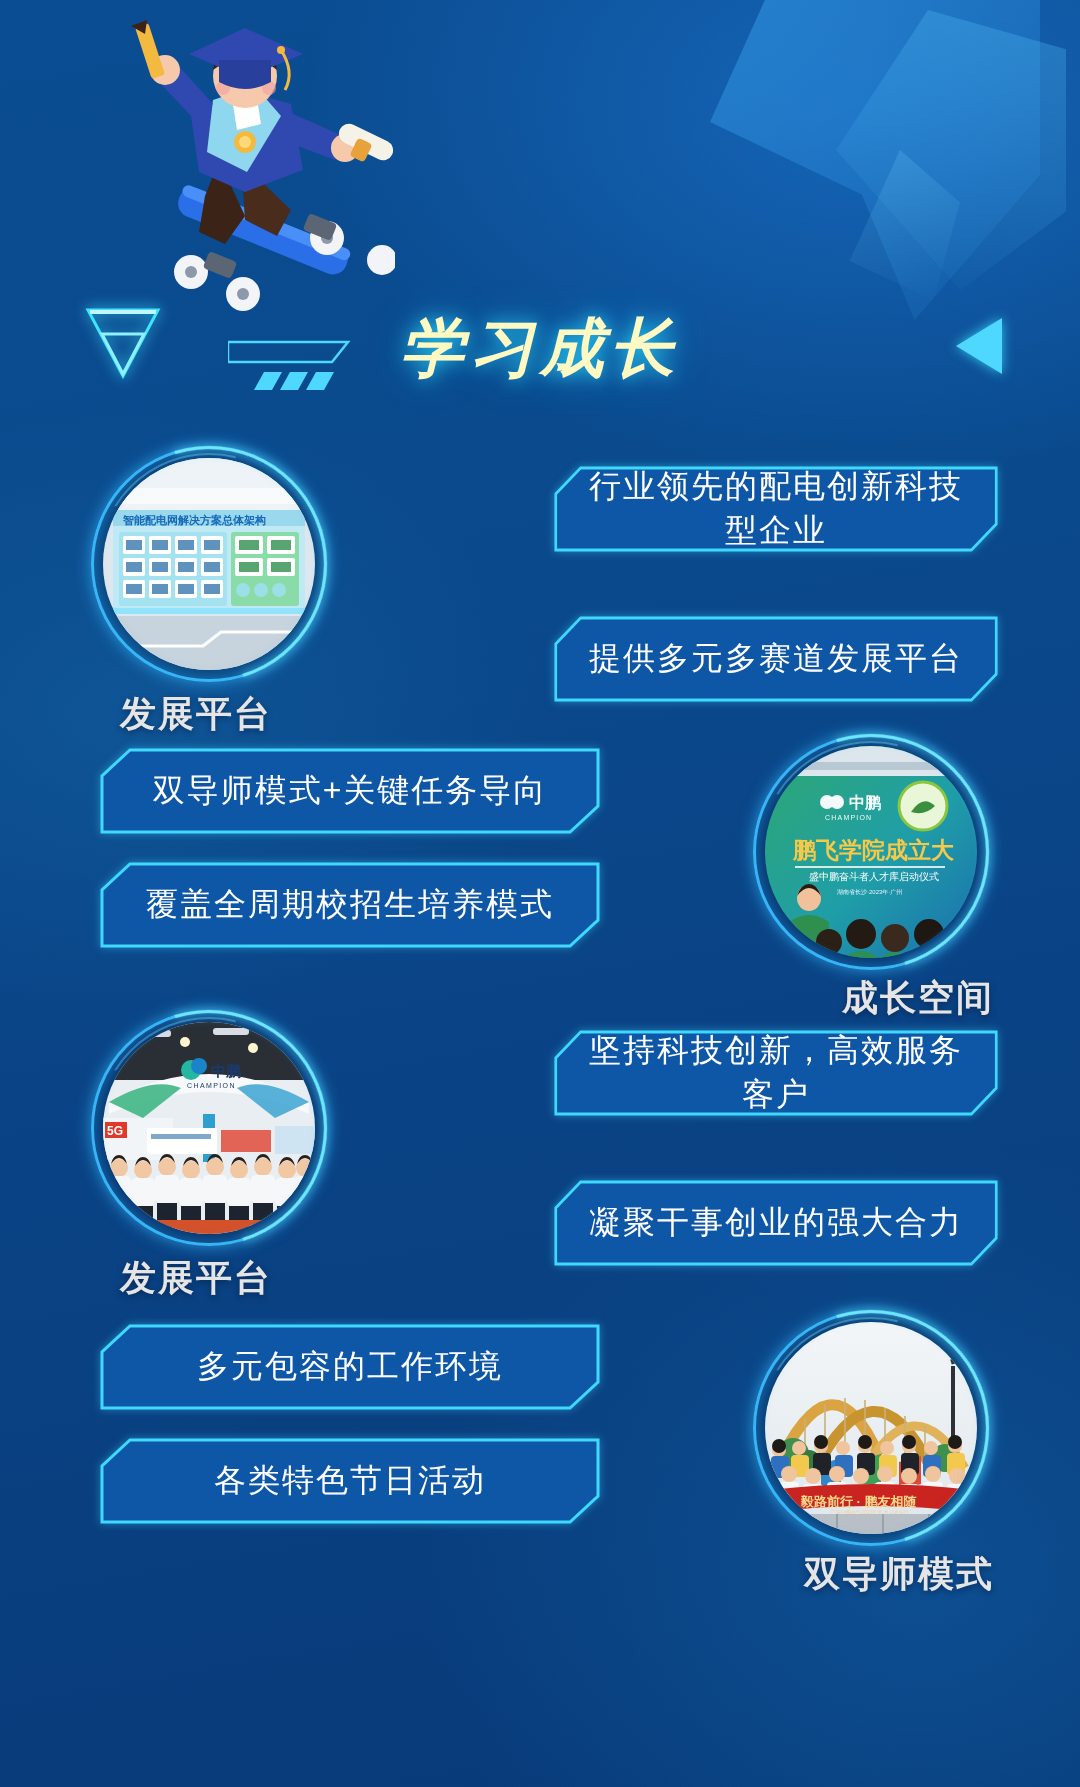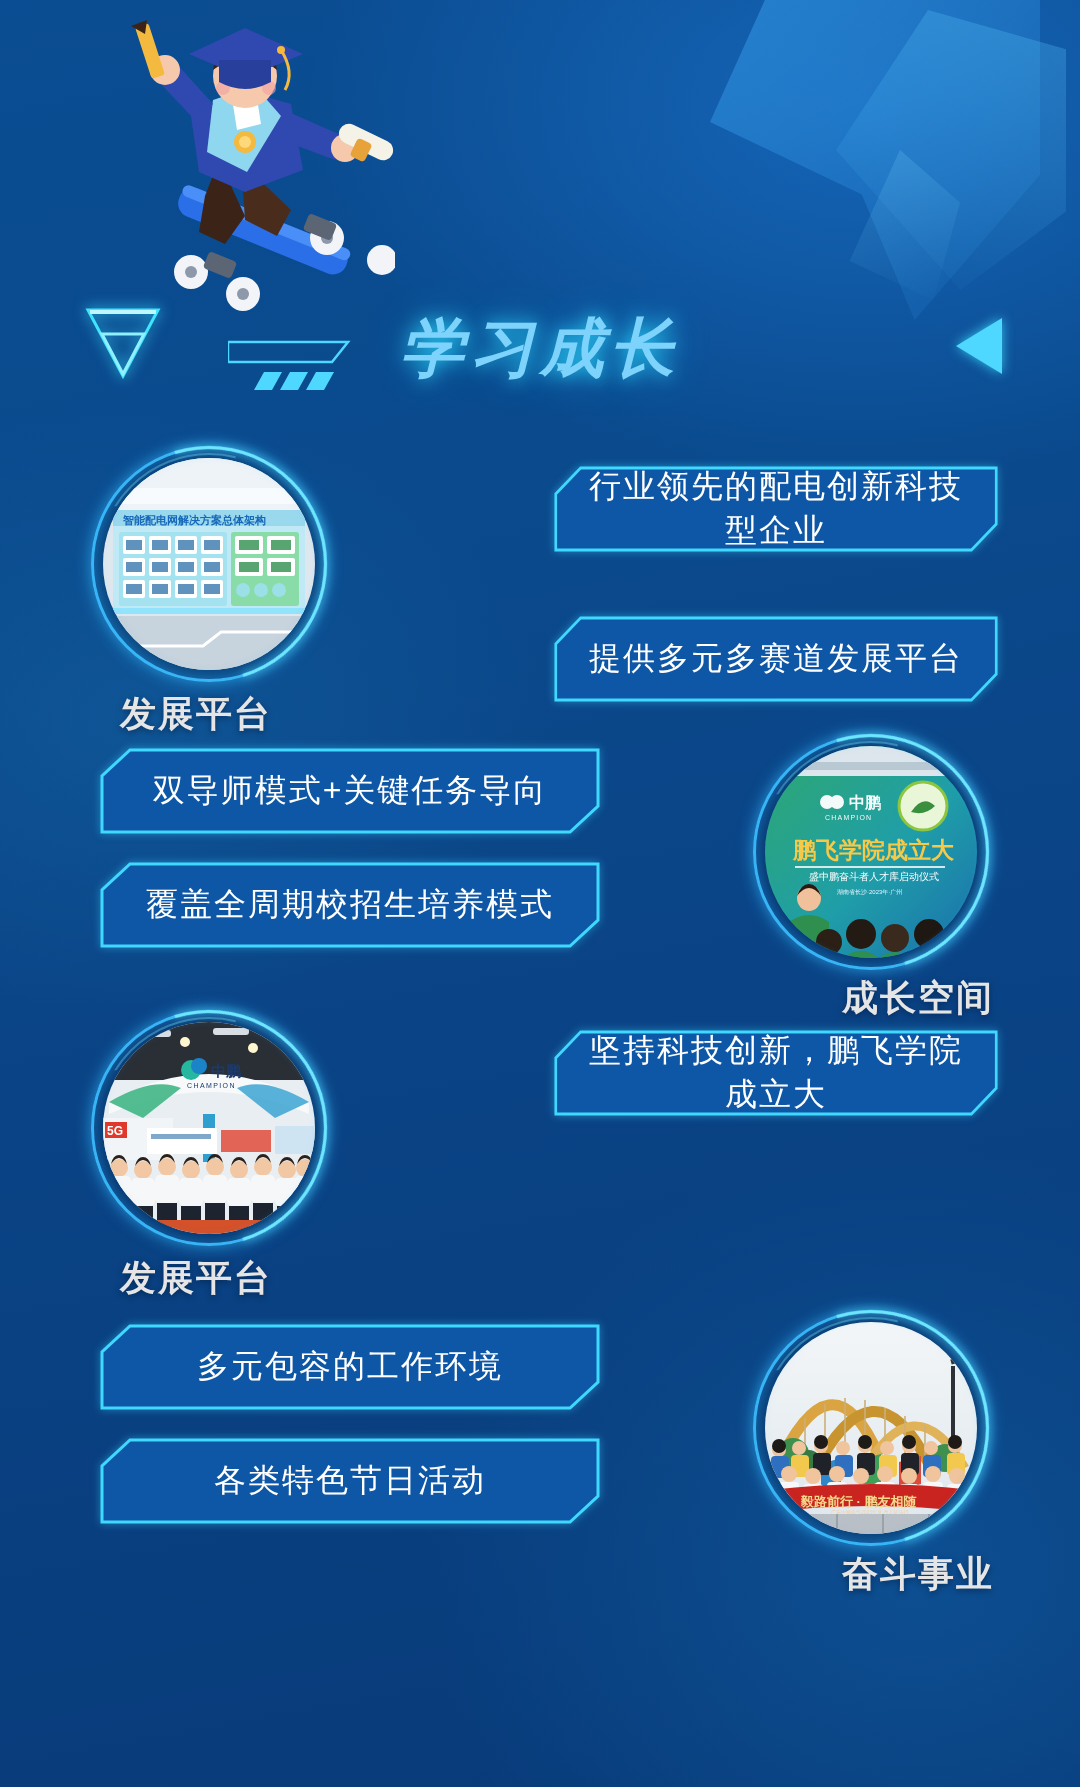--- a/index.html
+++ b/index.html
@@ -32,21 +32,21 @@
 
   .hex-mark{position:absolute;left:82px;top:8px;width:82px;height:86px;}
   .hex-mark svg{display:block;filter:drop-shadow(0 0 7px rgba(60,225,255,.85));}
 
   .speed-lines{position:absolute;left:228px;top:36px;width:150px;height:62px;}
   .speed-lines svg{display:block;}
 
   .title{
     position:absolute;left:0;top:0;width:1080px;text-align:center;
     font-size:64px;font-weight:bold;letter-spacing:6px;
-    color:#7dd3fc;font-style:italic;
+    color:#fef9c3;font-style:italic;
     text-shadow:0 0 18px rgba(45,225,255,.85),0 0 40px rgba(40,190,255,.45);
     line-height:104px;
   }
   .arrow-right{position:absolute;right:78px;top:22px;width:46px;height:56px;}
   .arrow-right svg{display:block;filter:drop-shadow(0 0 6px rgba(60,225,255,.8));}
 
   
   .illus{position:absolute;left:95px;top:20px;width:300px;height:330px;}
   .illus svg{display:block;}
 
@@ -425,23 +425,31 @@
   </div>
 
   <div class="circle-label left">发展平台</div>
 
   <div class="bar rt b1">
     <div class="bar-bg">
       <svg viewBox="0 0 500 86" preserveAspectRatio="none" xmlns="http://www.w3.org/2000/svg">
         <path d="M2 84 L2 28 L30 2 L498 2 L498 58 L470 84 Z" fill="#0e57a6" stroke="#3fd8ff" stroke-width="3"></path>
       </svg>
     </div>
-    <div class="bar-txt">坚持科技创新，鹏飞学院成立大</div>
-  </div>
-
+    <div class="bar-txt">坚持科技创新，高效服务客户</div>
+  </div>
+
+  <div class="bar rt b2">
+    <div class="bar-bg">
+      <svg viewBox="0 0 500 86" preserveAspectRatio="none" xmlns="http://www.w3.org/2000/svg">
+        <path d="M2 84 L2 28 L30 2 L498 2 L498 58 L470 84 Z" fill="#0e57a6" stroke="#3fd8ff" stroke-width="3"></path>
+      </svg>
+    </div>
+    <div class="bar-txt">凝聚干事创业的强大合力</div>
+  </div>
 </div>
 
 <div class="row r4">
   <div class="photo-wrap right">
     <div class="photo">
       <svg viewBox="0 0 212 212" xmlns="http://www.w3.org/2000/svg">
         <defs>
           <linearGradient id="sky4" x1="0" y1="0" x2="0" y2="1">
             <stop offset="0%" stop-color="#f3f6f8"></stop>
               <stop offset="100%" stop-color="#dfe7ec"></stop>
@@ -535,21 +543,21 @@
             <path d="M72 192 L72 212"></path>
             <path d="M118 192 L118 212"></path>
             <path d="M164 192 L164 212"></path>
         </g>
       </svg>
     </div>
     <div class="ring"></div>
     <div class="ring2"></div>
   </div>
 
-  <div class="circle-label right">奋斗事业</div>
+  <div class="circle-label right">双导师模式</div>
 
   <div class="bar lf b2">
     <div class="bar-bg">
       <svg viewBox="0 0 500 86" preserveAspectRatio="none" xmlns="http://www.w3.org/2000/svg">
         <path d="M2 84 L2 28 L30 2 L498 2 L498 58 L470 84 Z" fill="#0e57a6" stroke="#3fd8ff" stroke-width="3"></path>
       </svg>
     </div>
     <div class="bar-txt">各类特色节日活动</div>
   </div>
 

